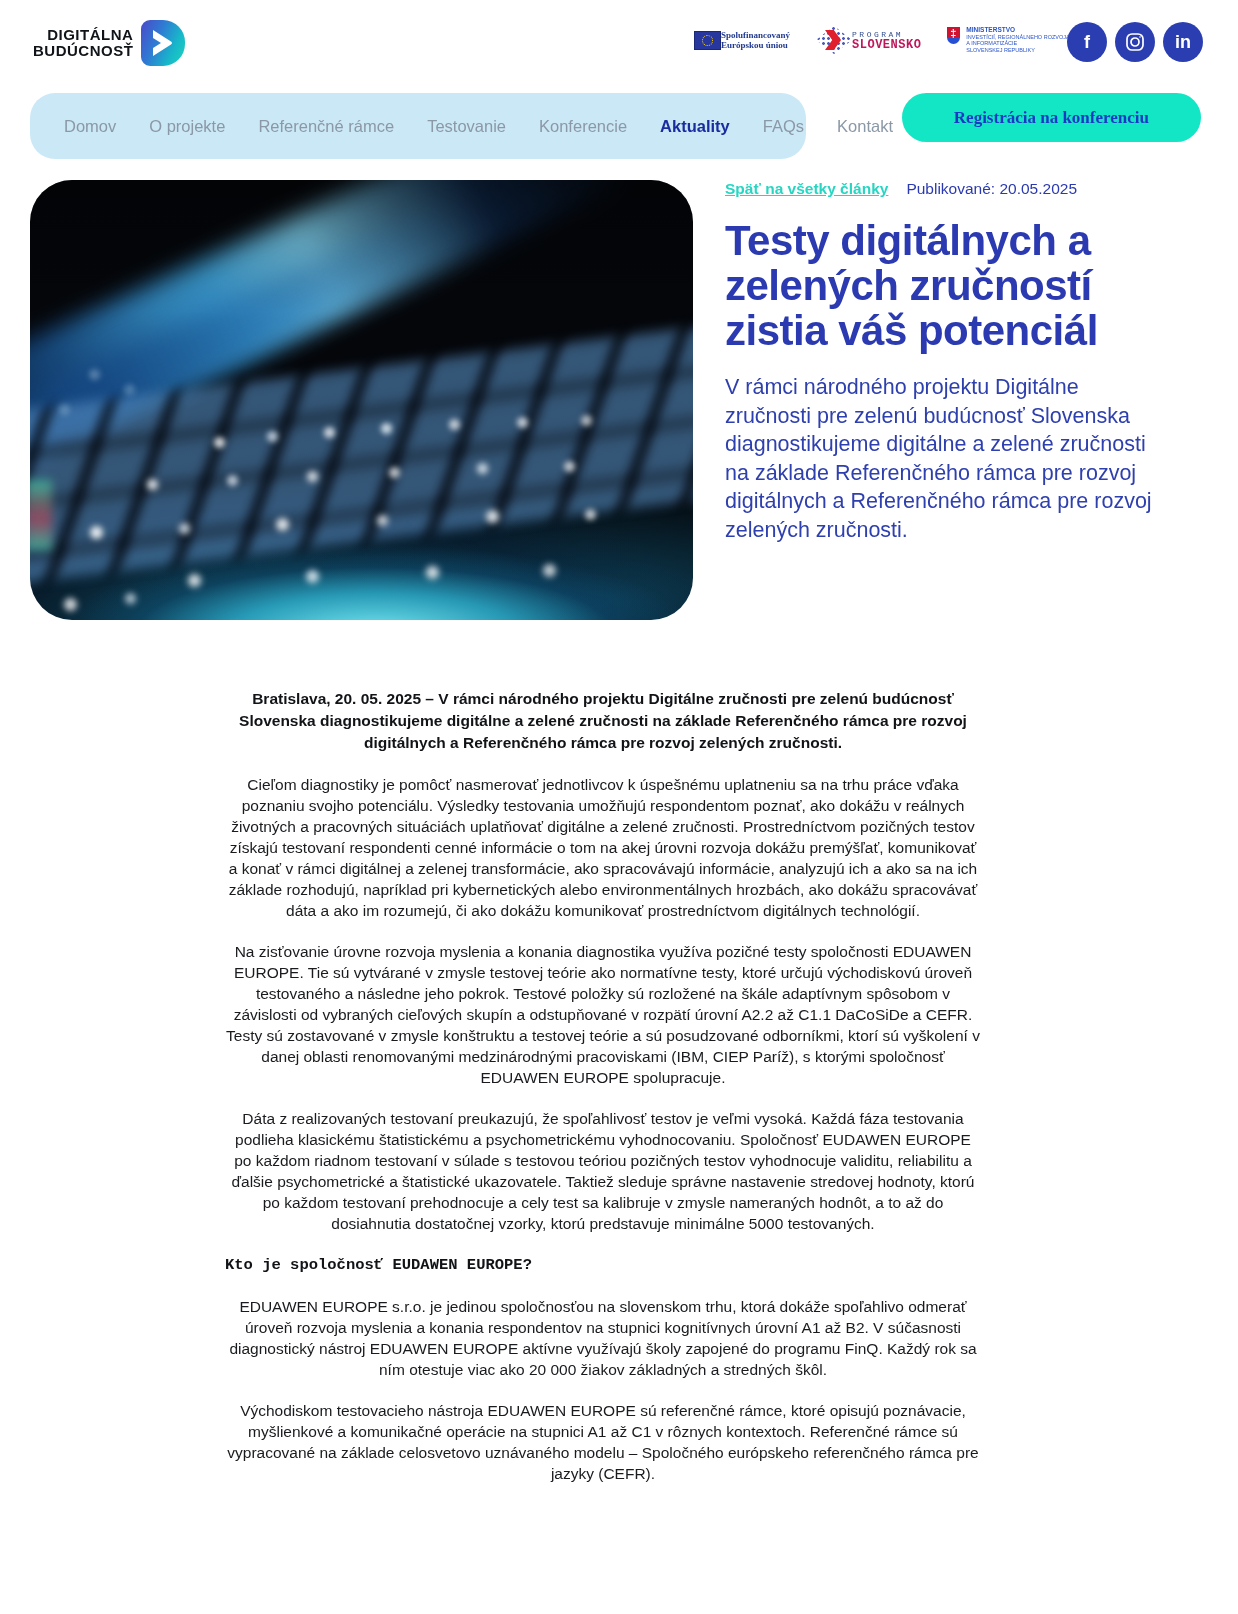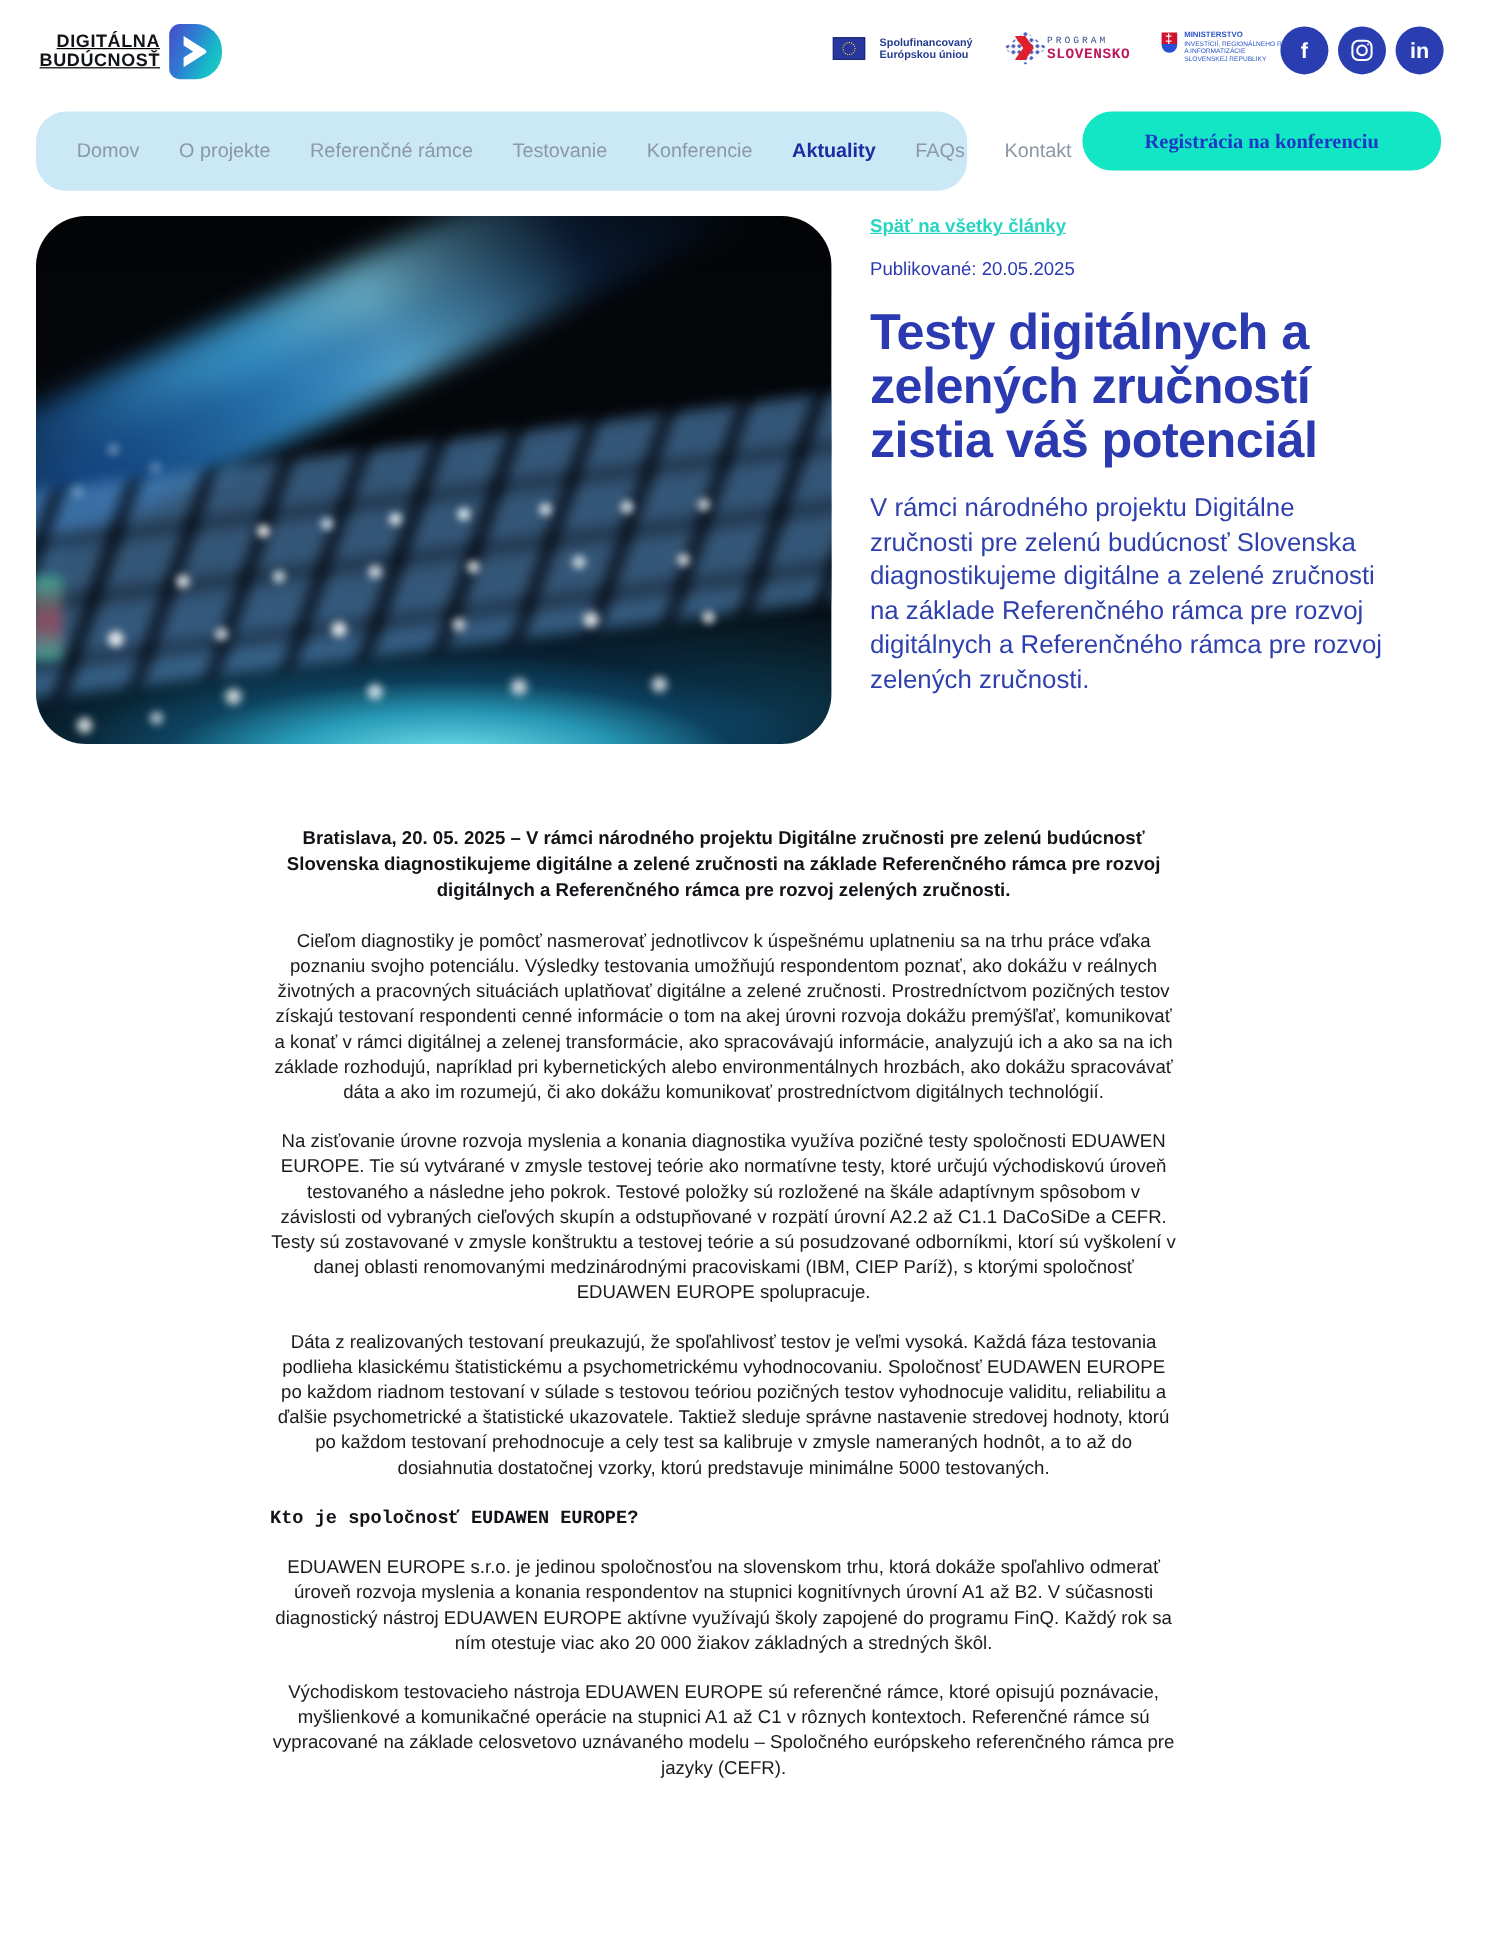--- a/index.html
+++ b/index.html
@@ -2,29 +2,29 @@
 <html lang="sk"><head>
 <meta charset="utf-8">
 <style>
   * { margin:0; padding:0; box-sizing:border-box; }
   html,body { background:#ffffff; }
   body { font-family:"Liberation Sans", sans-serif; width:1238px; }
   .page { position:relative; width:1238px; height:1614px; overflow:hidden; background:#fff; }
 
   
   .topbar { position:absolute; top:0; left:0; width:100%; height:90px; }
-  .logo { position:absolute; left:33px; top:20px; display:flex; align-items:center; gap:8px; cursor:pointer;text-decoration:underline; }
+  .logo { position:absolute; left:33px; top:20px; display:flex; align-items:center; gap:8px; cursor:pointer; }
   .logo-text { text-align:right; font-weight:bold; color:#101418; font-size:15px; line-height:16px; letter-spacing:.5px; }
   .logo-mark { width:44px; height:46px; border-radius:9px 22px 22px 9px;
       background:linear-gradient(115deg,#4b49c9 0%,#2f7bd3 38%,#17b9c9 72%,#1fd3bd 100%);
       position:relative; }
   .logo-mark svg { position:absolute; left:10px; top:9px; }
 
   .partners { position:absolute; top:26px; left:694px; display:flex; align-items:center; gap:26px; }
-  .eu-lockup { display:flex; align-items:flex-end; gap:12px; }
+  .eu-lockup { display:flex; align-items:flex-end; gap:0;font-family:Liberation Serif, serif; }
   .eu-flag { width:27px; height:19px; background:#27379e; border:1px solid #1b2878; position:relative; }
   .eu-flag i { position:absolute; left:7px; top:3px; width:11px; height:11px; border-radius:50%; border:1.5px dotted #ffd617; }
   .eu-text, .ps-text { color:#233a8f; font-size:9px; font-weight:bold; line-height:10px; }
   .ps-lockup { display:flex; align-items:center; gap:0;font-family:Liberation Mono, monospace; }
   .ps-mark { position:relative; width:36px; height:28px; }
   .ps-dots { position:absolute; inset:0;
       background:radial-gradient(circle 1.4px, #2a3eb1 1.3px, transparent 1.5px);
       background-size:5px 5px;
       clip-path:polygon(50% 0, 100% 50%, 50% 100%, 0 50%); opacity:.85; }
   .ps-arrow { position:absolute; left:9px; top:4px; width:16px; height:20px; background:#e01f2d;
@@ -88,21 +88,21 @@
         36px 420px 4px 2px rgba(255,255,255,.8), 96px 414px 4px 1px rgba(240,248,255,.7),
         40px 450px 6px 3px rgba(220,240,250,.5), 200px 448px 6px 3px rgba(220,240,250,.45),
         60px 190px 3px 1px rgba(200,220,240,.35), 95px 205px 3px 1px rgba(190,215,235,.3),
         30px 225px 3px 1px rgba(190,215,235,.3); }
   .smudge { position:absolute; left:-4px; top:300px; width:26px; height:70px; filter:blur(5px);
       background:linear-gradient(180deg, rgba(60,200,160,.7), rgba(200,60,80,.6) 55%, rgba(70,220,170,.6)); }
   .photo::after { content:""; position:absolute; inset:0;
       background:linear-gradient(180deg, rgba(0,0,0,.4), rgba(0,0,0,0) 30%); }
 
   .hero-text { position:absolute; left:695px; top:0; width:440px; }
-  .meta { display:flex; align-items:baseline; gap:18px; font-size:15.5px;flex-direction:column; }
+  .meta { display:flex; align-items:baseline; gap:18px; font-size:15.5px; }
   .back-link { color:#27d5c2; font-weight:bold; text-decoration:underline; cursor:pointer; }
   .published { color:#2b3ab0; }
   .article-title { margin-top:20px; color:#2b3ab0; font-size:42px; line-height:45px; font-weight:bold; letter-spacing:-.5px; }
   .article-lead { margin-top:20px; color:#2e3fae; font-size:21.5px; line-height:28.5px; font-weight:400; }
 
   
   .bodycol { position:absolute; top:688px; left:225px; width:756px; color:#191b1e; font-size:15.5px; line-height:21px; }
   .bodycol p { margin-bottom:20px;text-align:center; }
   .bodycol p.lead-bold { font-weight:bold; line-height:22px; color:#111317; }
   .bodycol h2 { font-size:15.5px; line-height:22px; margin-bottom:20px; color:#111317;font-family:Liberation Mono, monospace; }

